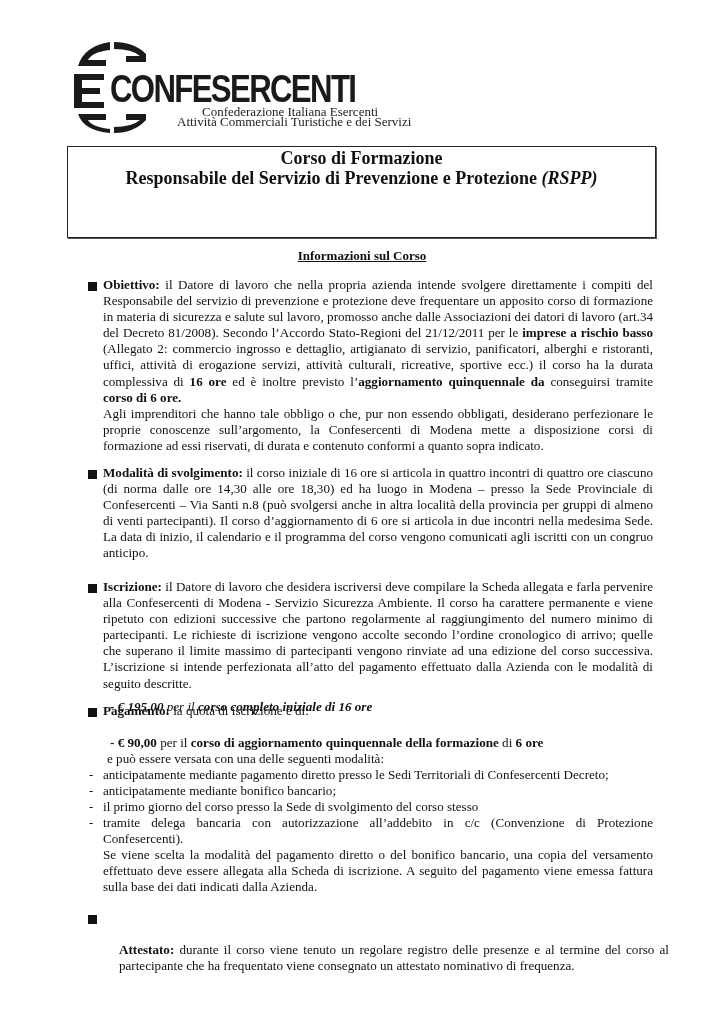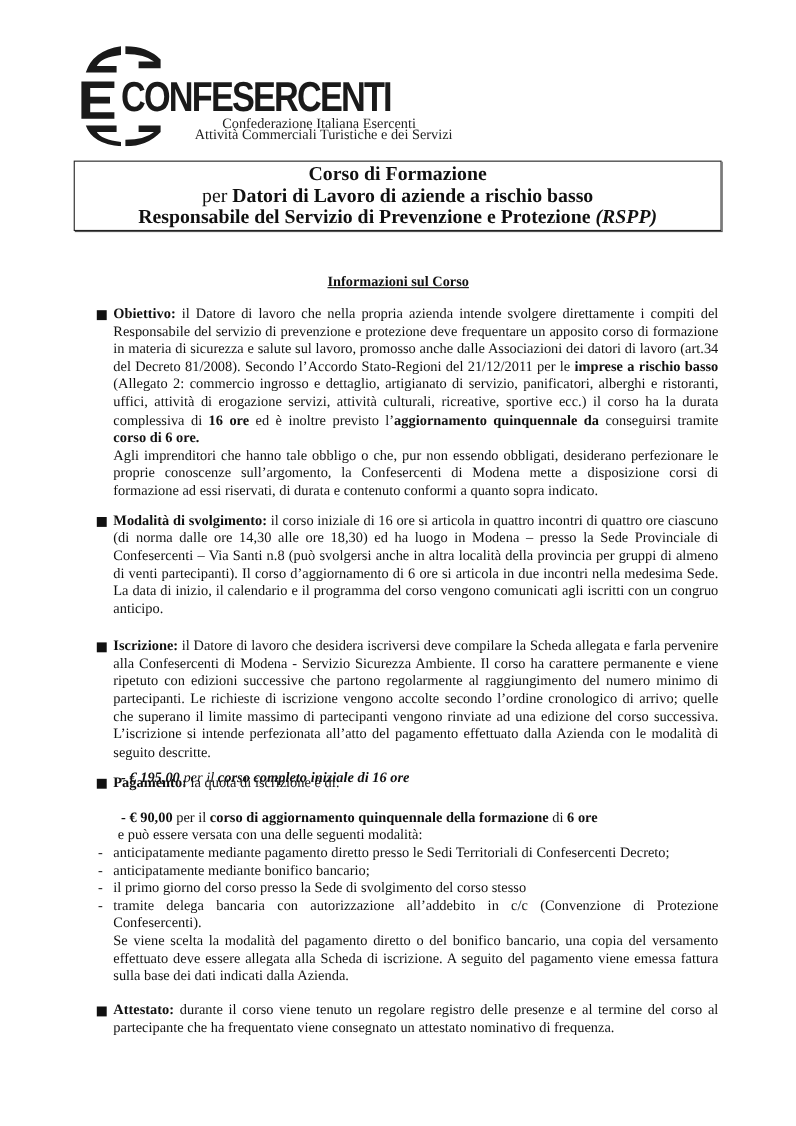--- a/index.html
+++ b/index.html
@@ -6,21 +6,21 @@
   body { width:724px; height:1024px; position:relative; overflow:hidden;
          font-family:"Liberation Serif", "DejaVu Serif", serif; color:#111; }
   .logo { position:absolute; left:70px; top:38px; width:250px; height:95px; }
   .logo svg { display:block; }
   .logo .brand { position:absolute; left:40px; top:30px; font-family:"Liberation Sans", sans-serif;
     font-weight:bold; font-size:38px; letter-spacing:-2px; color:#1a1a1a; transform:scaleX(0.82); transform-origin:left top; white-space:nowrap; }
   .logo .sub { position:absolute; left:128px; font-size:13px; white-space:nowrap; color:#222; }
   .logo .sub1 { top:66px; left:132px; }
   .logo .sub2 { top:76px; left:107px; }
 
-  .title-box { position:absolute; left:67px; top:146px; width:589px; height:64px;
+  .title-box { position:absolute; left:67px; top:146px; width:589px; height:92px;
     border:1px solid #222; box-shadow:1px 1px 0 #555; text-align:center; font-size:18px; line-height:19.5px; padding-top:2px; box-sizing:border-box; }
   .title-box b { font-weight:bold; }
 
   .section-title { position:absolute; left:0; width:724px; top:248px; text-align:center;
     font-size:13px; font-weight:bold; text-decoration:underline; }
 
   .para { position:absolute; left:103px; width:550px; font-size:13.1px; line-height:16.1px; text-align:justify; }
   .bullet { position:absolute; left:88px; width:9px; height:9px; background:#111; }
   .dash { position:absolute; left:89px; font-size:13px; }
   .para b { font-weight:bold; }
@@ -41,21 +41,20 @@
       <path d="M44 95 L44 89 Q62 89 70 82 L56 82 L56 76 L76 76 L76 82 Q64 95 44 95 Z"></path>
     </g>
   </svg>
   <div class="brand">CONFESERCENTI</div>
   <div class="sub sub1">Confederazione Italiana Esercenti</div>
   <div class="sub sub2">Attività Commerciali Turistiche e dei Servizi</div>
 </div>
 
 <div class="title-box">
   <div><b>Corso di Formazione</b></div>
-  <div><span>per </span><b>Datori di Lavoro di aziende a rischio basso</b></div>
   <div><b>Responsabile del Servizio di Prevenzione e Protezione </b><b><i>(RSPP)</i></b></div>
 </div>
 
 <div class="section-title">Informazioni sul Corso</div>
 
 <div class="bullet" style="top:282px;"></div>
 <div class="para" style="top:277px;">
   <b>Obiettivo:</b><span> il Datore di lavoro che nella propria azienda intende svolgere direttamente i compiti del Responsabile del servizio di prevenzione e protezione deve frequentare un apposito corso di formazione in materia di sicurezza e salute sul lavoro, promosso anche dalle Associazioni dei datori di lavoro (art.34 del Decreto 81/2008). Secondo l’Accordo Stato-Regioni del 21/12/2011 per le </span><b>imprese a rischio basso</b><span> (Allegato 2: commercio ingrosso e dettaglio, artigianato di servizio, panificatori, alberghi e ristoranti, uffici, attività di erogazione servizi, attività culturali, ricreative, sportive ecc.) il corso ha la durata complessiva di </span><b>16 ore</b><span> ed è inoltre previsto l’</span><b>aggiornamento quinquennale da</b><span> conseguirsi tramite </span><b>corso di 6 ore.</b><br>
   <span>Agli imprenditori che hanno tale obbligo o che, pur non essendo obbligati, desiderano perfezionare le proprie conoscenze sull’argomento, la Confesercenti di Modena mette a disposizione corsi di formazione ad essi riservati, di durata e contenuto conformi a quanto sopra indicato.</span>
 </div>
@@ -86,15 +85,15 @@
 <div class="para" style="top:767px;">anticipatamente mediante pagamento diretto presso le Sedi Territoriali di Confesercenti Decreto;</div>
 <div class="dash" style="top:783px;">-</div>
 <div class="para" style="top:783px;">anticipatamente mediante bonifico bancario;</div>
 <div class="dash" style="top:799px;">-</div>
 <div class="para" style="top:799px;">il primo giorno del corso presso la Sede di svolgimento del corso stesso</div>
 <div class="dash" style="top:815px;">-</div>
 <div class="para" style="top:815px;">tramite delega bancaria con autorizzazione all’addebito in c/c (Convenzione di Protezione Confesercenti).</div>
 <div class="para" style="top:847px;">Se viene scelta la modalità del pagamento diretto o del bonifico bancario, una copia del versamento effettuato deve essere allegata alla Scheda di iscrizione. A seguito del pagamento viene emessa fattura sulla base dei dati indicati dalla Azienda.</div>
 
 <div class="bullet" style="top:915px;"></div>
-<div class="para" style="top:910px;">
+<div class="para" style="top:942px;margin-left:16px;">
   <b>Attestato:</b><span> durante il corso viene tenuto un regolare registro delle presenze e al termine del corso al partecipante che ha frequentato viene consegnato un attestato nominativo di frequenza.</span>
 </div>
 
 </body></html>

